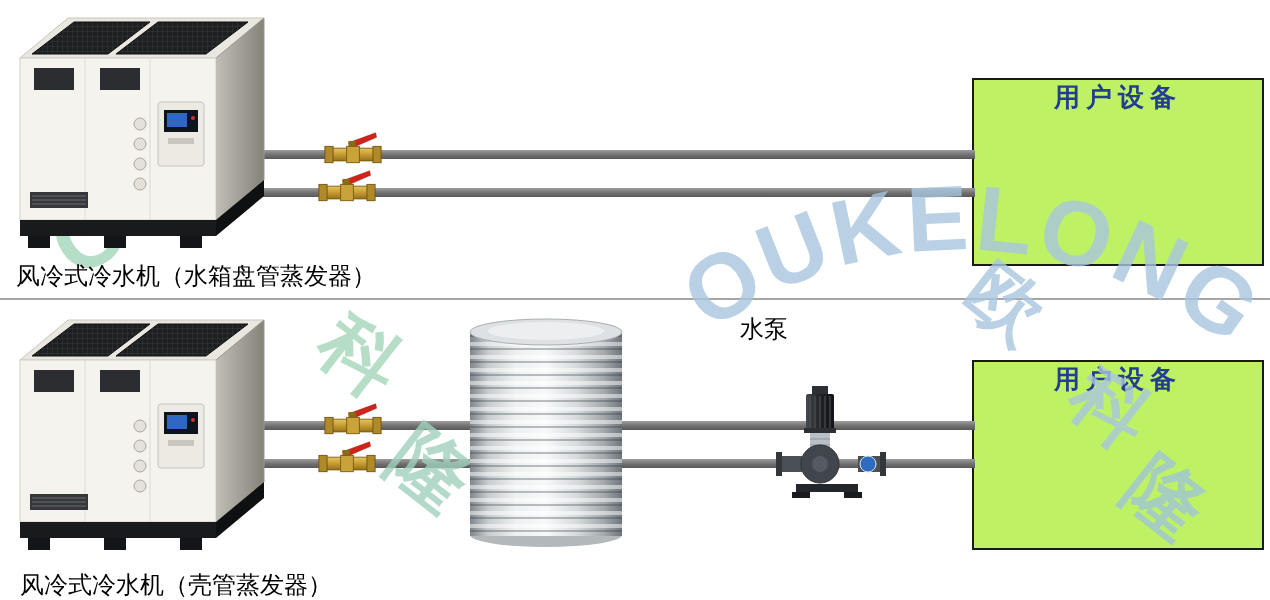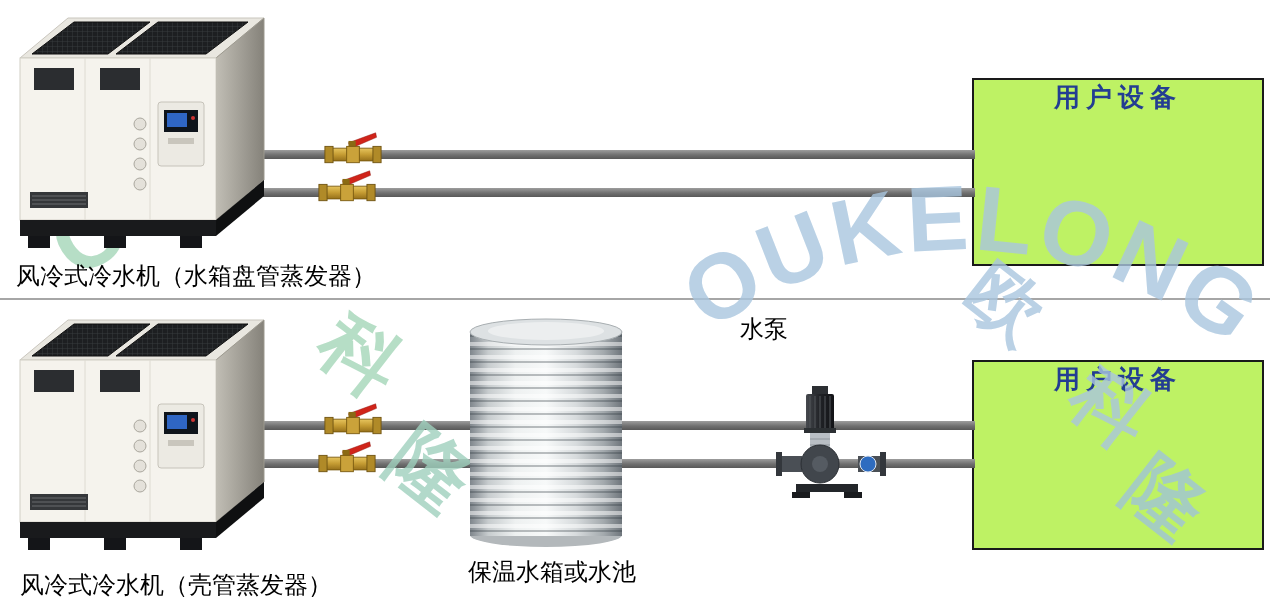--- a/index.html
+++ b/index.html
@@ -208,16 +208,15 @@
     <circle cx="58" cy="84" r="19" fill="#41464c" stroke="#2b2f34"></circle>
     <circle cx="58" cy="84" r="8" fill="#555b62"></circle>
     <circle cx="106" cy="84" r="8" fill="#2e6cc0" stroke="#dfe7f2"></circle>
     <rect x="34" y="104" width="62" height="8" fill="#23262a"></rect>
     <rect x="30" y="112" width="18" height="6" fill="#191b1e"></rect>
     <rect x="82" y="112" width="18" height="6" fill="#191b1e"></rect>
   </svg>
 
   <div class="label" style="left:16px; top:260px;">风冷式冷水机（水箱盘管蒸发器）</div>
   <div class="label" style="left:20px; top:553px;margin-top:16px;">风冷式冷水机（壳管蒸发器）</div>
-  <div class="label" style="left:468px; top:556px;">保温水箱或水池</div>
   <div class="label" style="left:740px; top:313px;">水泵</div>
 
 </div>
 
 </body></html>

